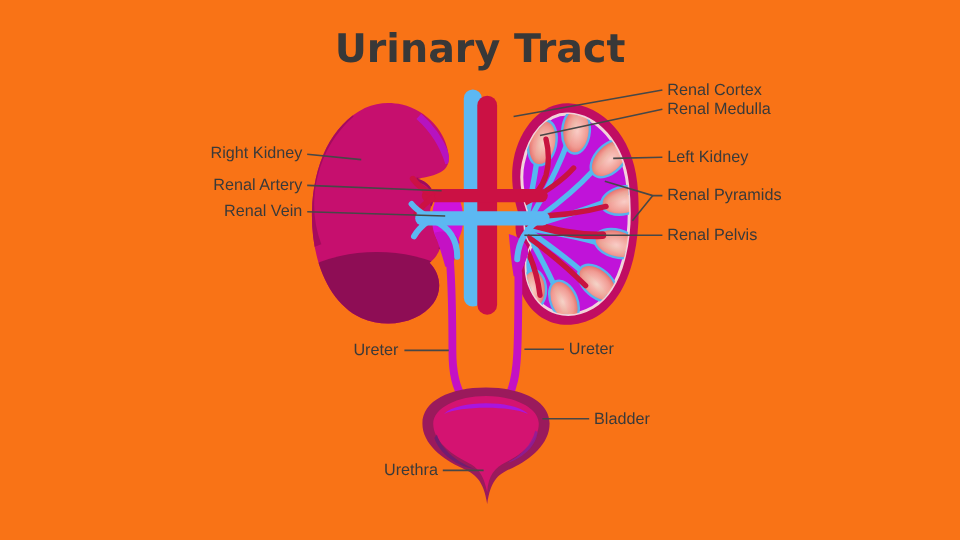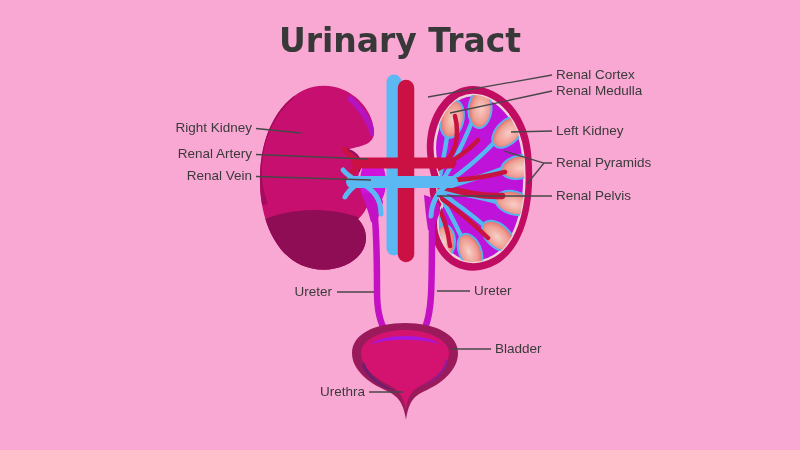--- a/index.html
+++ b/index.html
@@ -1,16 +1,16 @@
 <!DOCTYPE html>
 <html><head>
 <meta charset="utf-8">
 <style>
   html,body{margin:0;padding:0;background:#ffffff;}
-  .stage{position:relative;width:800px;height:450px;background:#f9a8d4;overflow:hidden;
+  .stage{position:relative;width:800px;height:450px;background:#f97316;overflow:hidden;
          font-family:"Liberation Sans", sans-serif;}
   svg{display:block;}
   .title-text{font-family:"DejaVu Sans","Liberation Sans",sans-serif;font-weight:bold;
               font-size:33px;fill:#383838;}
   .lbl{font-family:"Liberation Sans",sans-serif;font-size:13.5px;fill:#3a3a3a;}
   .leader{stroke:#474747;stroke-width:1.3;fill:none;}
 </style>
 </head>
 <body>
 

